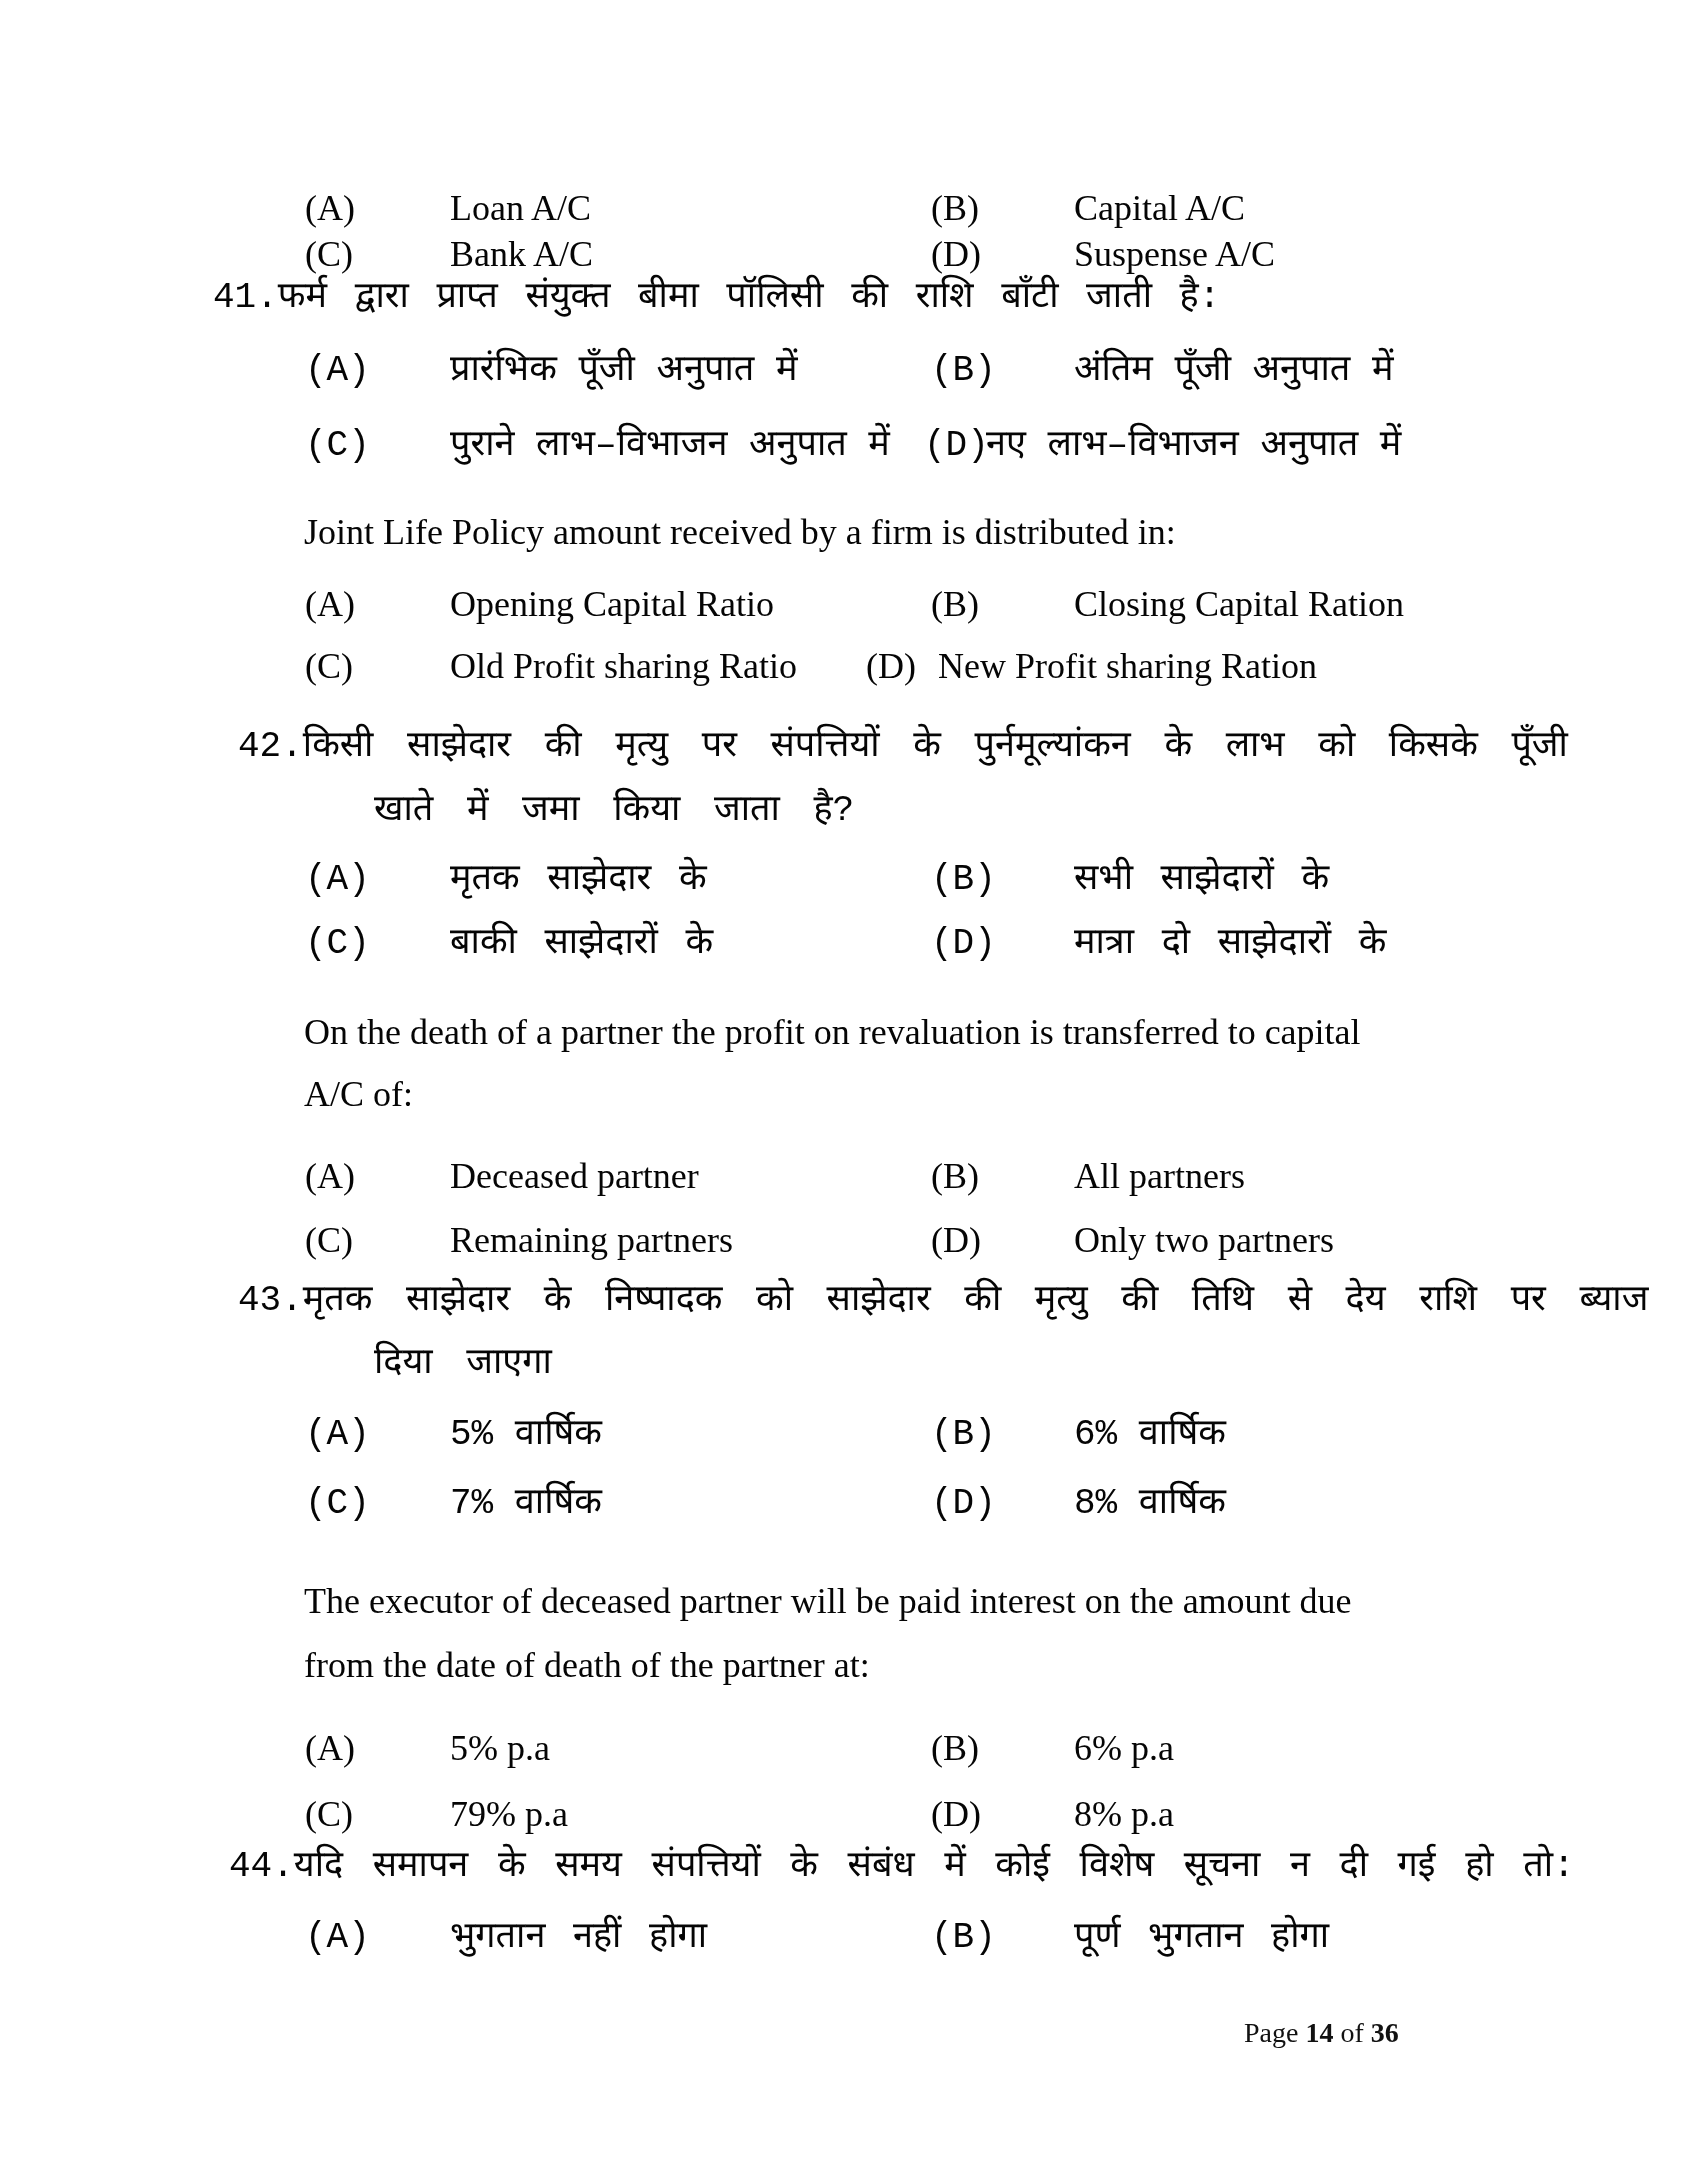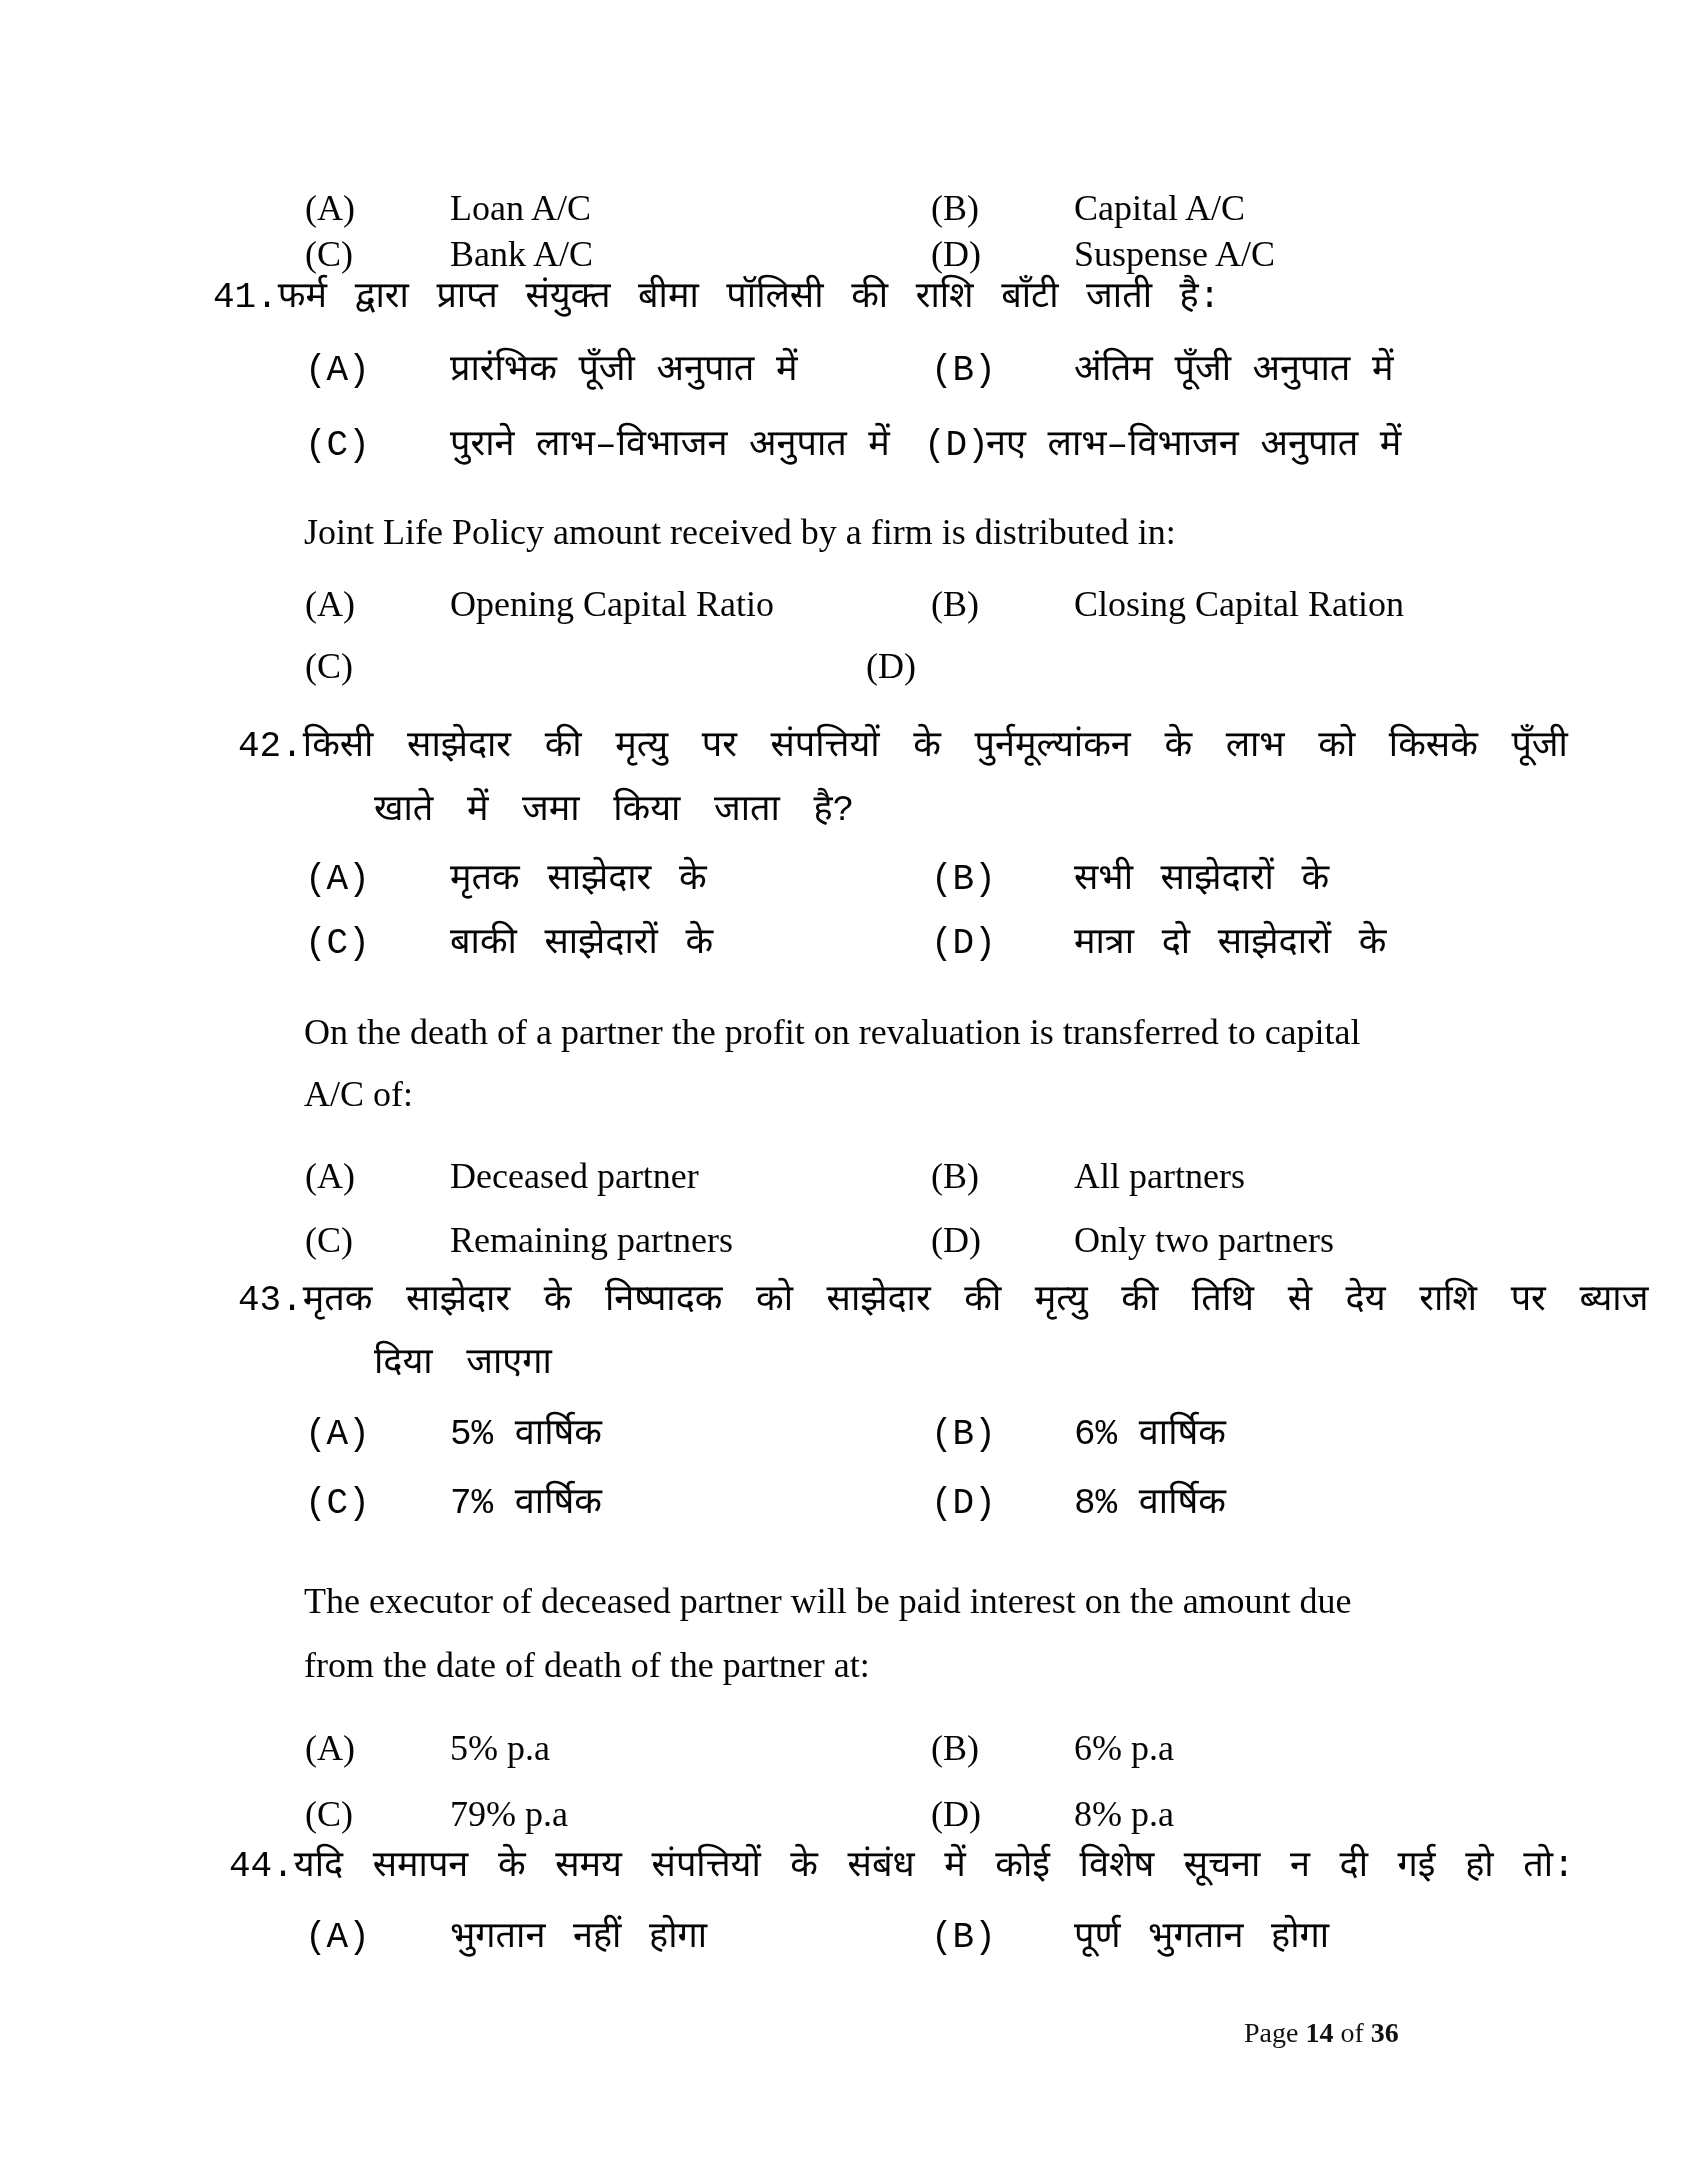--- a/index.html
+++ b/index.html
@@ -78,21 +78,23 @@
     <span>Joint Life Policy amount received by a firm is distributed in:</span>
   </div>
   <div class="orow" style="top:582px">
     <span class="c1l">(A)</span>
     <span class="c1t">Opening Capital Ratio</span>
     <span class="c2l">(B)</span>
     <span class="c2t">Closing Capital Ration</span>
   </div>
   <div class="orow" style="top:644px">
     <span class="c1l">(C)</span>
+    <span class="c1t">Old Profit sharing Ratio</span>
     <span class="c2l-en2">(D)</span>
+    <span class="c2t-en2">New Profit sharing Ration</span>
   </div>
 
   <div class="row hi ws12" style="top:724px; left:213px">
     <span class="qnum">42.</span><span>किसी साझेदार की मृत्यु पर संपत्तियों के पुर्नमूल्यांकन के लाभ को किसके पूँजी</span>
   </div>
   <div class="row hi ws12" style="top:788px; left:349px">
     <span>खाते में जमा किया जाता है?</span>
   </div>
   <div class="orow hi ws6" style="top:857px">
     <span class="c1l">(A)</span>

